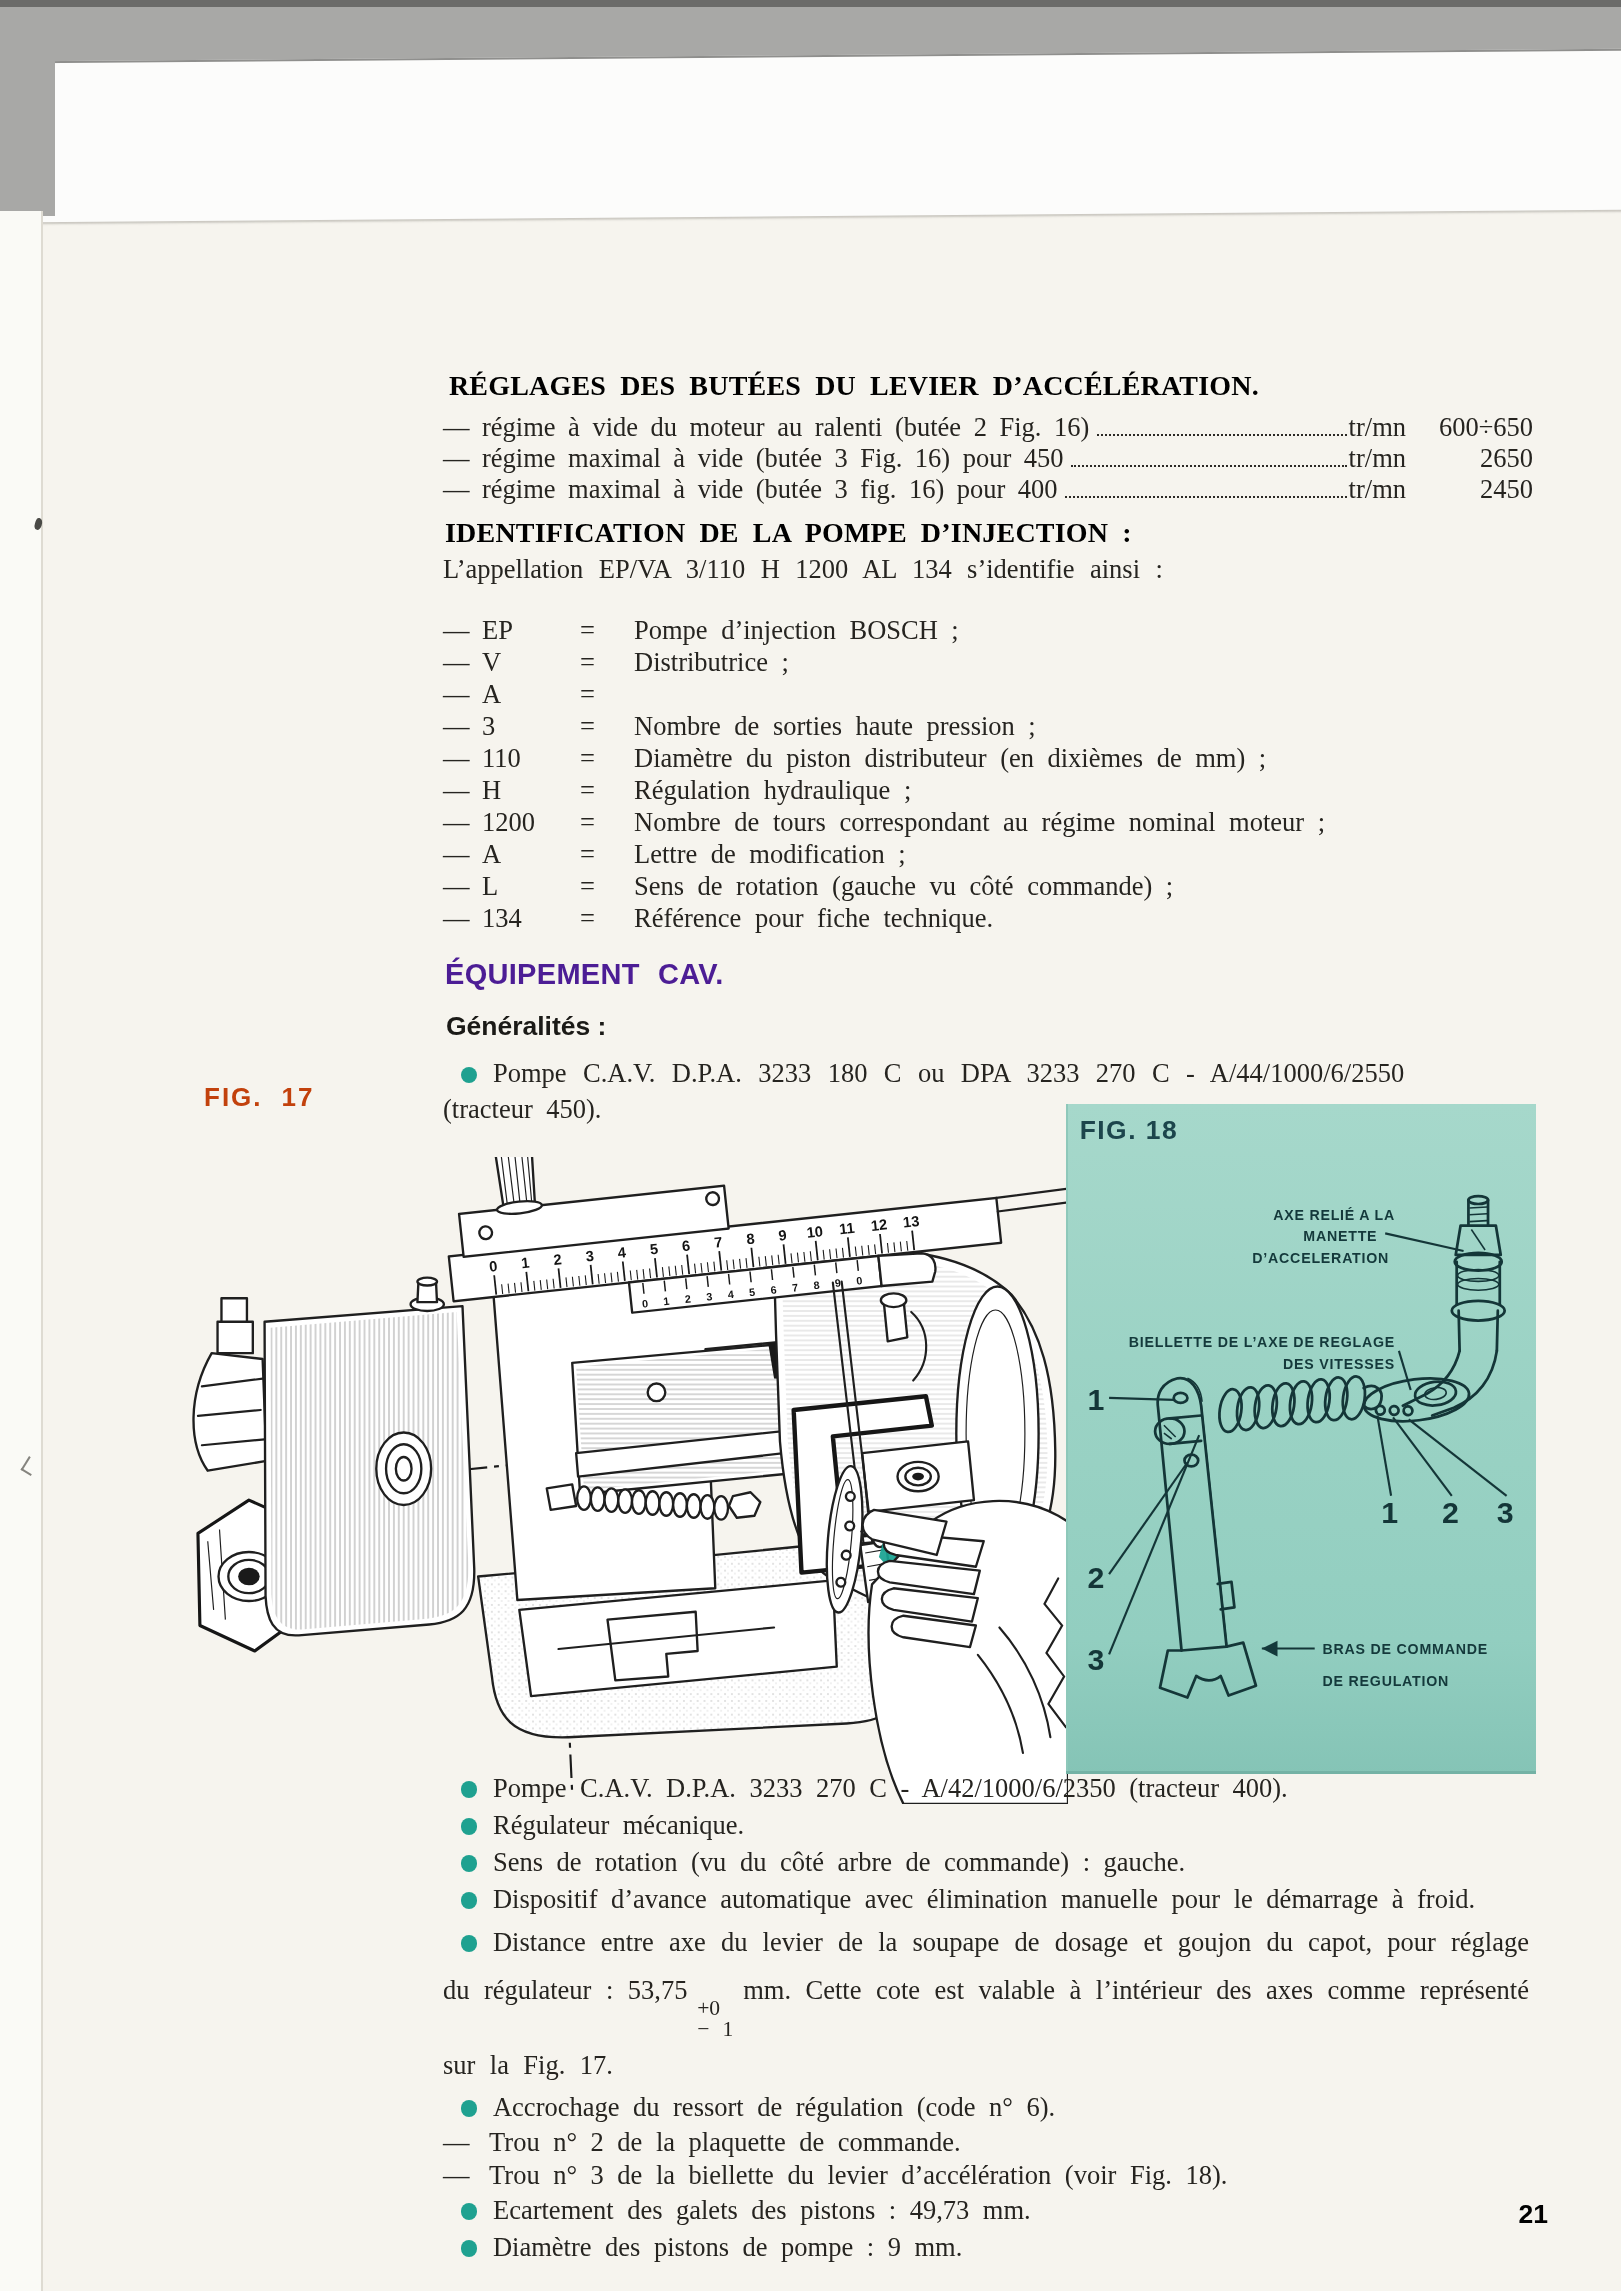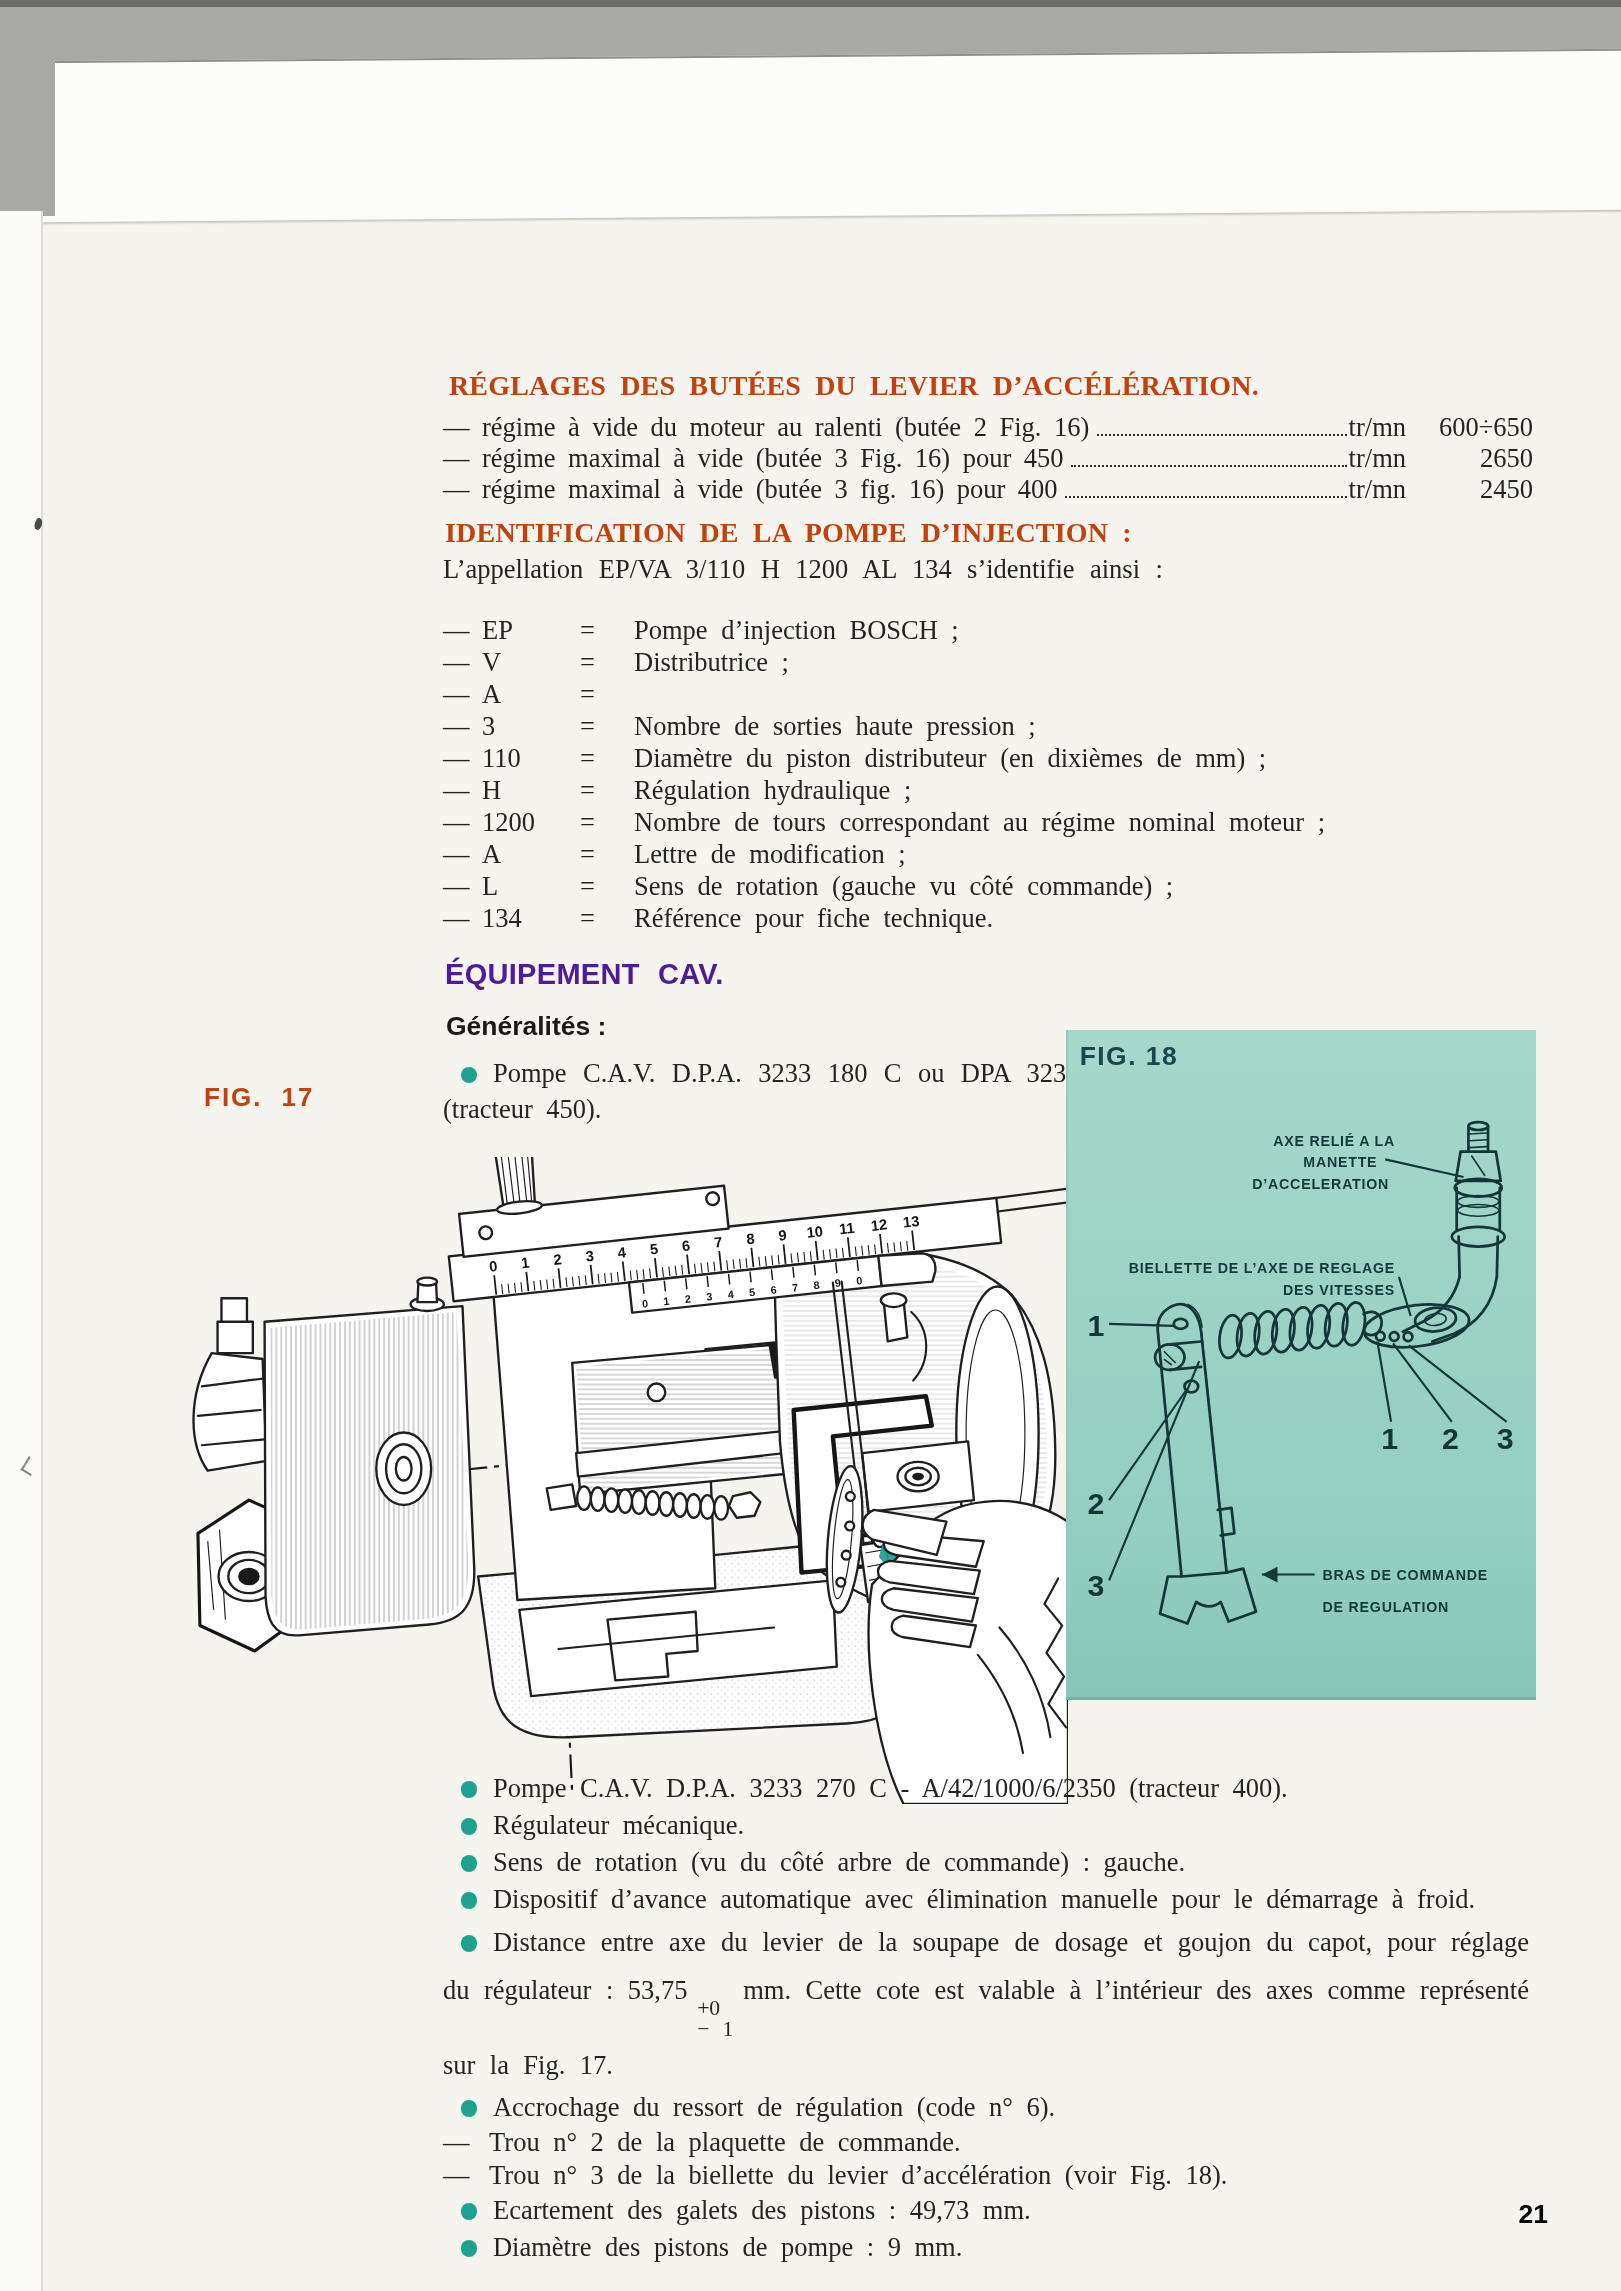--- a/index.html
+++ b/index.html
@@ -13,21 +13,21 @@
   .scan-topline{position:absolute;left:0;top:0;width:1621px;height:6.9px;background:#6b6b69;}
   .scan-sheet{position:absolute;left:-29px;top:55px;width:1705px;height:159px;background:#fcfcfb;
     transform:rotate(-0.45deg);border-top:2.9px solid #8f8f8d;box-shadow:0 2px 2px rgba(120,118,110,.35);}
   .scan-corner{position:absolute;left:0;top:59px;width:55px;height:157px;background:#a8a8a6;}
   .fold-line{position:absolute;left:41px;top:211px;width:2px;height:2081px;background:#dedbd2;}
   .left-strip{position:absolute;left:0;top:211px;width:41px;height:2081px;background:#fafaf6;}
   .speck1{position:absolute;left:35px;top:518px;width:6.9px;height:11.8px;background:#4a4a46;border-radius:40% 60% 50% 50%;transform:rotate(18deg);}
   .speck2{position:absolute;left:23.5px;top:1458px;width:9.8px;height:13.7px;border-left:2.9px solid #55534d;border-bottom:2.9px solid #55534d;transform:rotate(32deg);opacity:.7;}
   
   .col{position:absolute;left:443px;top:370px;width:1090px;}
-  h1,h2{font-family:"Liberation Serif",serif;font-size:28px;font-weight:bold;color:#c2410c;
+  h1,h2{font-family:"Liberation Serif",serif;font-size:28px;font-weight:bold;color:#000000;
     margin:0;letter-spacing:0.2px;word-spacing:6.9px;}
   h1{margin:0 0 9.8px 5.9px;}
   h2{margin:11.8px 0 5.9px 2px;}
   .lrow{display:flex;align-items:baseline;font-size:26.5px;line-height:31px;word-spacing:5.9px;}
   .lrow .dash{width:39px;}
   .lrow .dots{flex:1;border-bottom:2.9px dotted #2b2925;margin:0 0 6.9px 7.8px;min-width:39px;}
   .lrow .unit{margin-left:2px;}
   .lrow .val{width:127px;text-align:right;}
   .intro{font-size:26.5px;margin:2px 0 29px 0;word-spacing:8.8px;}
   .drow{display:flex;font-size:26.5px;line-height:32px;word-spacing:6.9px;}
@@ -39,21 +39,21 @@
      margin:23.5px 0 0 2px;word-spacing:9.8px;letter-spacing:0.3px;}
   h4{font-family:"Liberation Sans",sans-serif;font-size:26.5px;font-weight:bold;color:#1b1a17;
      margin:19.6px 0 0 2.9px;}
   .blt{display:inline-block;width:16.7px;height:16.7px;border-radius:50%;background:#1fa190;margin:0 15.7px 0 0;vertical-align:-1px;}
   .bullet-p{font-size:26.5px;line-height:36px;margin:13.7px 0 0 0;text-indent:17.6px;word-spacing:6.9px;text-align:justify;}
   .bullet-p .first{word-spacing:9.8px;}
   
   .fig17-label{position:absolute;left:204px;top:1082px;font-family:"Liberation Sans",sans-serif;
     font-size:26px;font-weight:bold;letter-spacing:2px;word-spacing:9.8px;color:#c2410c;}
   
-  .fig18{position:absolute;left:1066px;top:1030px;width:470px;height:670px;
+  .fig18{position:absolute;left:1066px;top:1104px;width:470px;height:670px;
     background:linear-gradient(180deg,#a6d8cb 0%,#9ad2c4 45%,#92cec0 80%,#85c4b6 100%);
     box-shadow:inset 0 -2.9px 0 #74b2a5, inset 2px 0 0 #8ec8ba;}
   .fig18 svg{display:block;}
   .t18{font-family:"Liberation Sans",sans-serif;font-weight:bold;font-size:14.5px;letter-spacing:.8px;fill:#14393b;}
   .f18title{font-family:"Liberation Sans",sans-serif;font-weight:bold;font-size:27px;letter-spacing:1.5px;fill:#1c454c;}
   .n18{font-family:"Liberation Sans",sans-serif;font-weight:bold;font-size:31px;fill:#143638;}
   .g18{fill:none;stroke:#143638;stroke-width:2.8;stroke-linejoin:round;stroke-linecap:round;}
   .g18t{fill:none;stroke:#143638;stroke-width:1.6;}
   .lead18{fill:none;stroke:#143638;stroke-width:2.2;}
   

